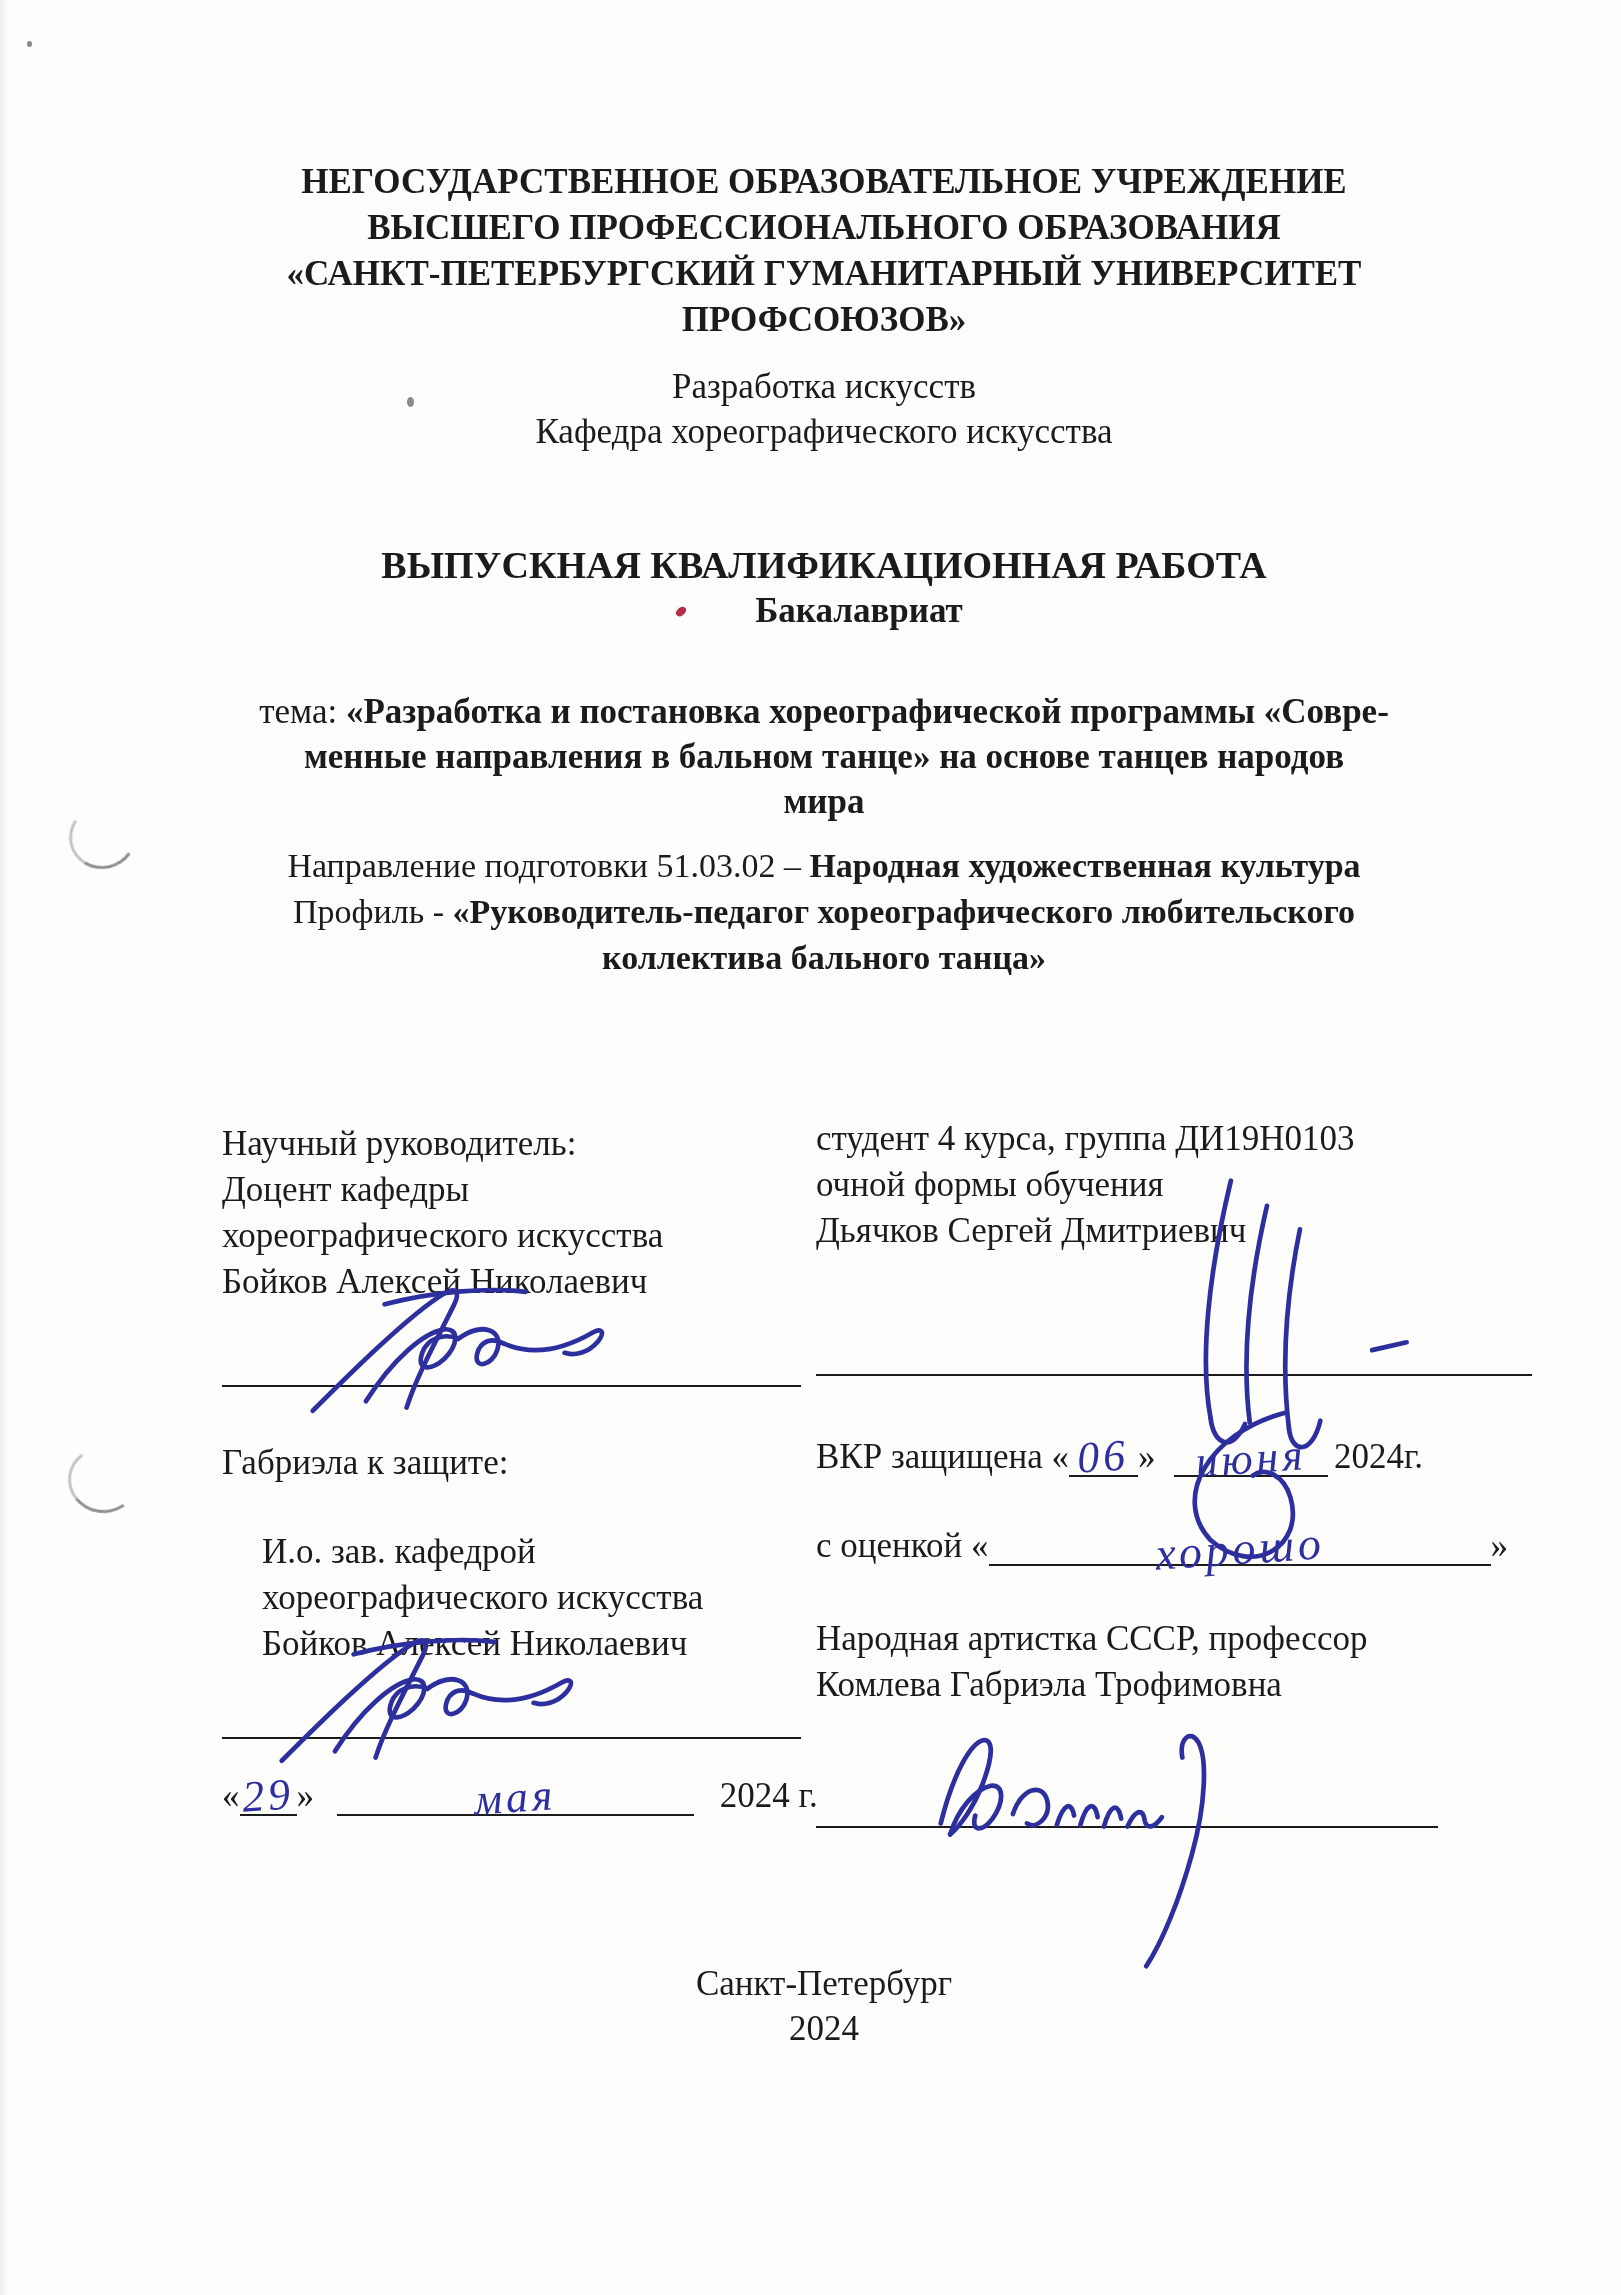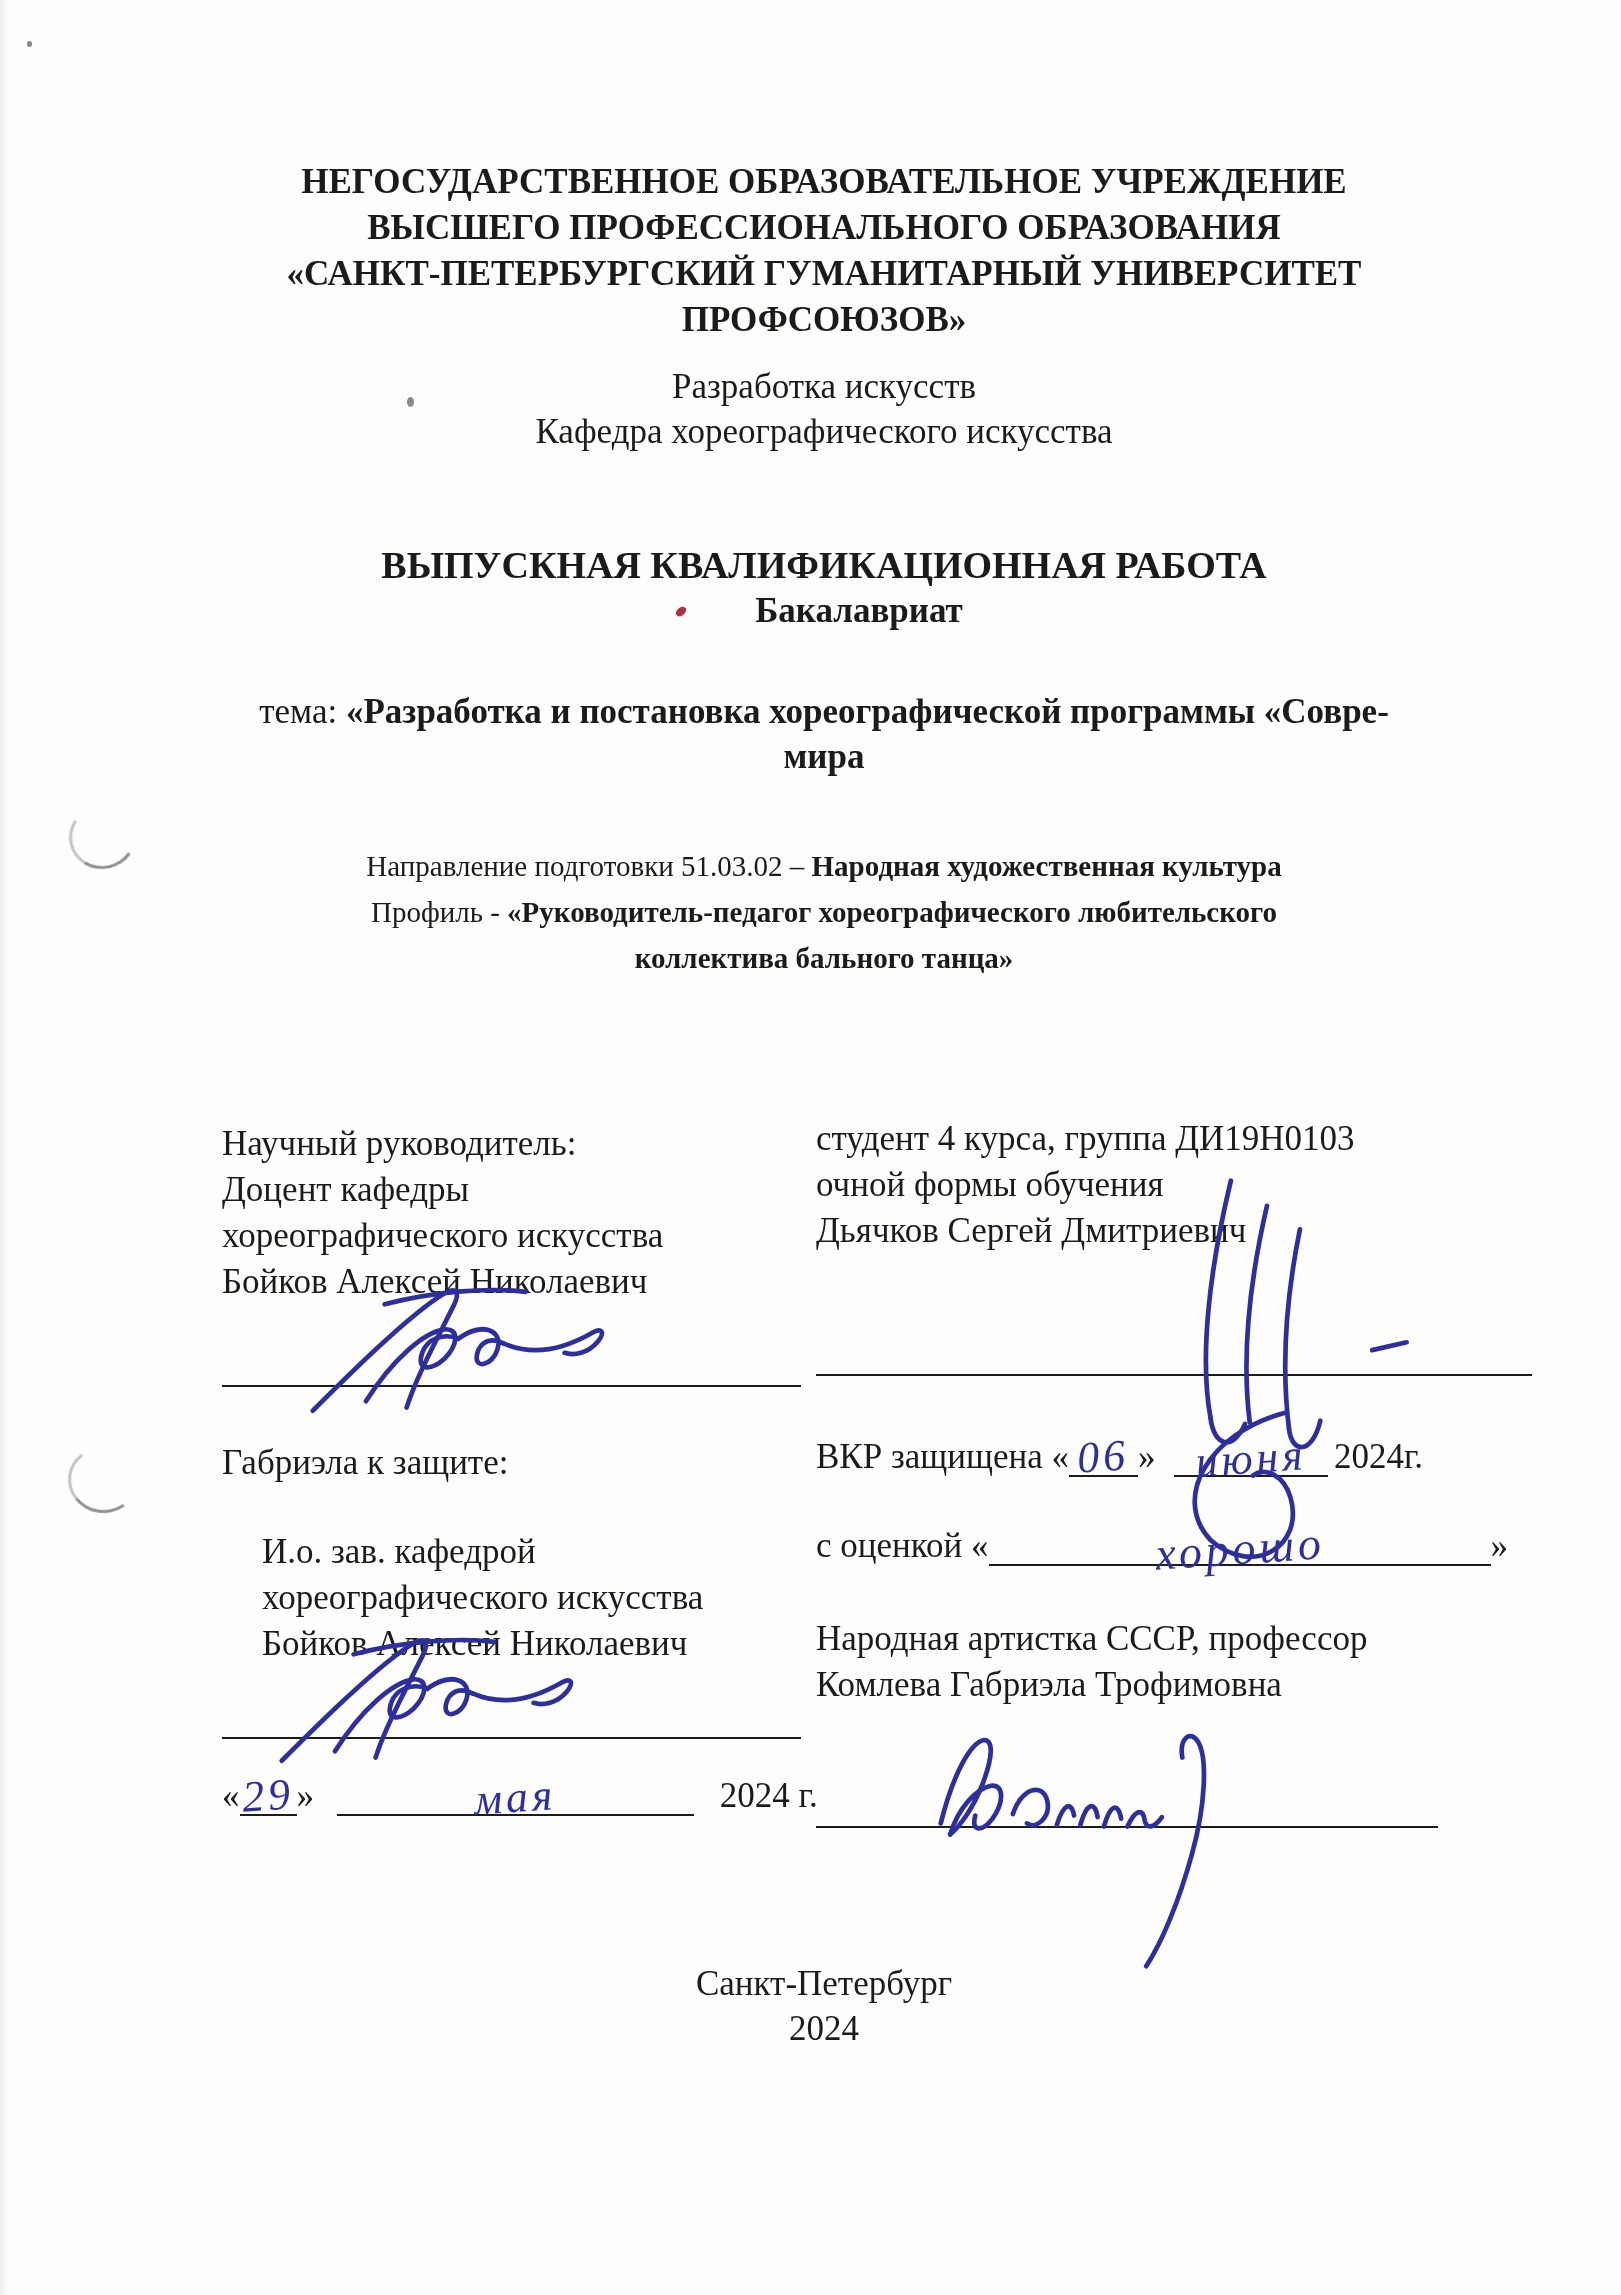--- a/index.html
+++ b/index.html
@@ -14,21 +14,21 @@
   }
   .abs{position:absolute;}
   .center{left:104px;width:1440px;text-align:center;}
   .org{top:159px;font-size:35px;line-height:46px;font-weight:bold;}
   .faculty{top:364px;font-size:35px;line-height:45px;}
   .worktype{top:542px;line-height:46px;}
   .worktype .t1{font-size:38px;font-weight:bold;}
   .worktype .t2{font-size:35px;font-weight:bold;position:relative;left:35px;}
   .theme{top:689px;font-size:35px;line-height:45px;font-weight:bold;}
   .theme .prefix{font-weight:normal;}
-  .program{top:843px;font-size:29px;line-height:46px;}
+  .program{top:843px;font-size:34px;line-height:46px;}
   .program .prefix{font-weight:normal;}
   .program .strong{font-weight:bold;}
   .city{top:1961px;font-size:35px;line-height:45px;}
   .col{font-size:35px;line-height:46px;}
   .left-col{left:222px;width:597px;}
   .right-col{left:816px;width:769px;}
   .sig-line{position:absolute;height:2.4px;background:#1c1c1c;}
   .row{white-space:nowrap;}
   .slot{
     display:inline-block;position:relative;border-bottom:2.4px solid #1c1c1c;
@@ -69,20 +69,21 @@
     <div>Кафедра хореографического искусства</div>
   </div>
 
   <div class="abs center worktype">
     <div class="t1">ВЫПУСКНАЯ КВАЛИФИКАЦИОННАЯ РАБОТА</div>
     <div class="t2">Бакалавриат</div>
   </div>
 
   <div class="abs center theme">
     <div><span class="prefix">тема: </span><span>«Разработка и постановка хореографической программы «Совре-</span></div>
+    <div>менные направления в бальном танце» на основе танцев народов</div>
     <div>мира</div>
   </div>
 
   <div class="abs center program">
     <div><span class="prefix">Направление подготовки 51.03.02 – </span><span class="strong">Народная художественная культура</span></div>
     <div><span class="prefix">Профиль - </span><span class="strong">«Руководитель-педагог хореографического любительского</span></div>
     <div class="strong">коллектива бального танца»</div>
   </div>
 
   <div class="abs left-col col" style="top:1121px;">

